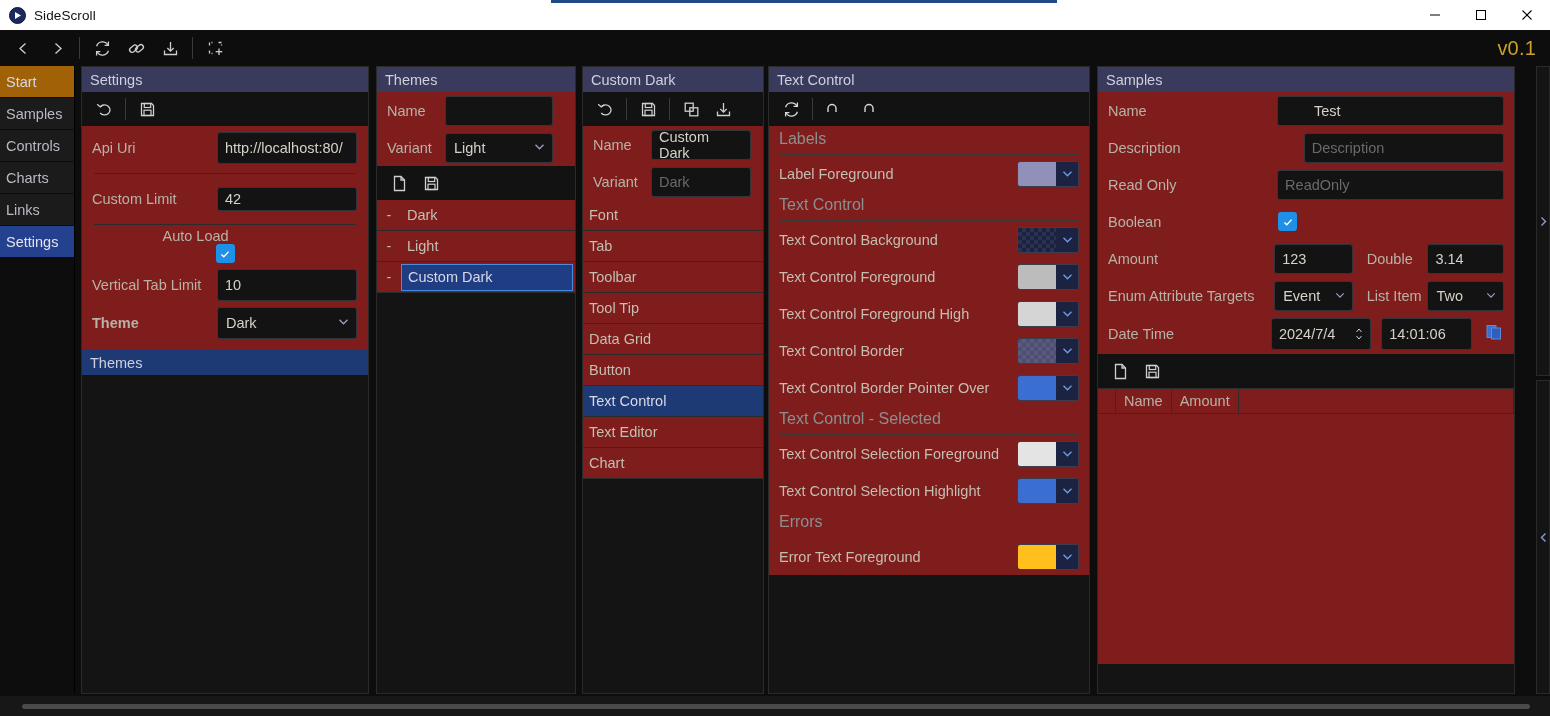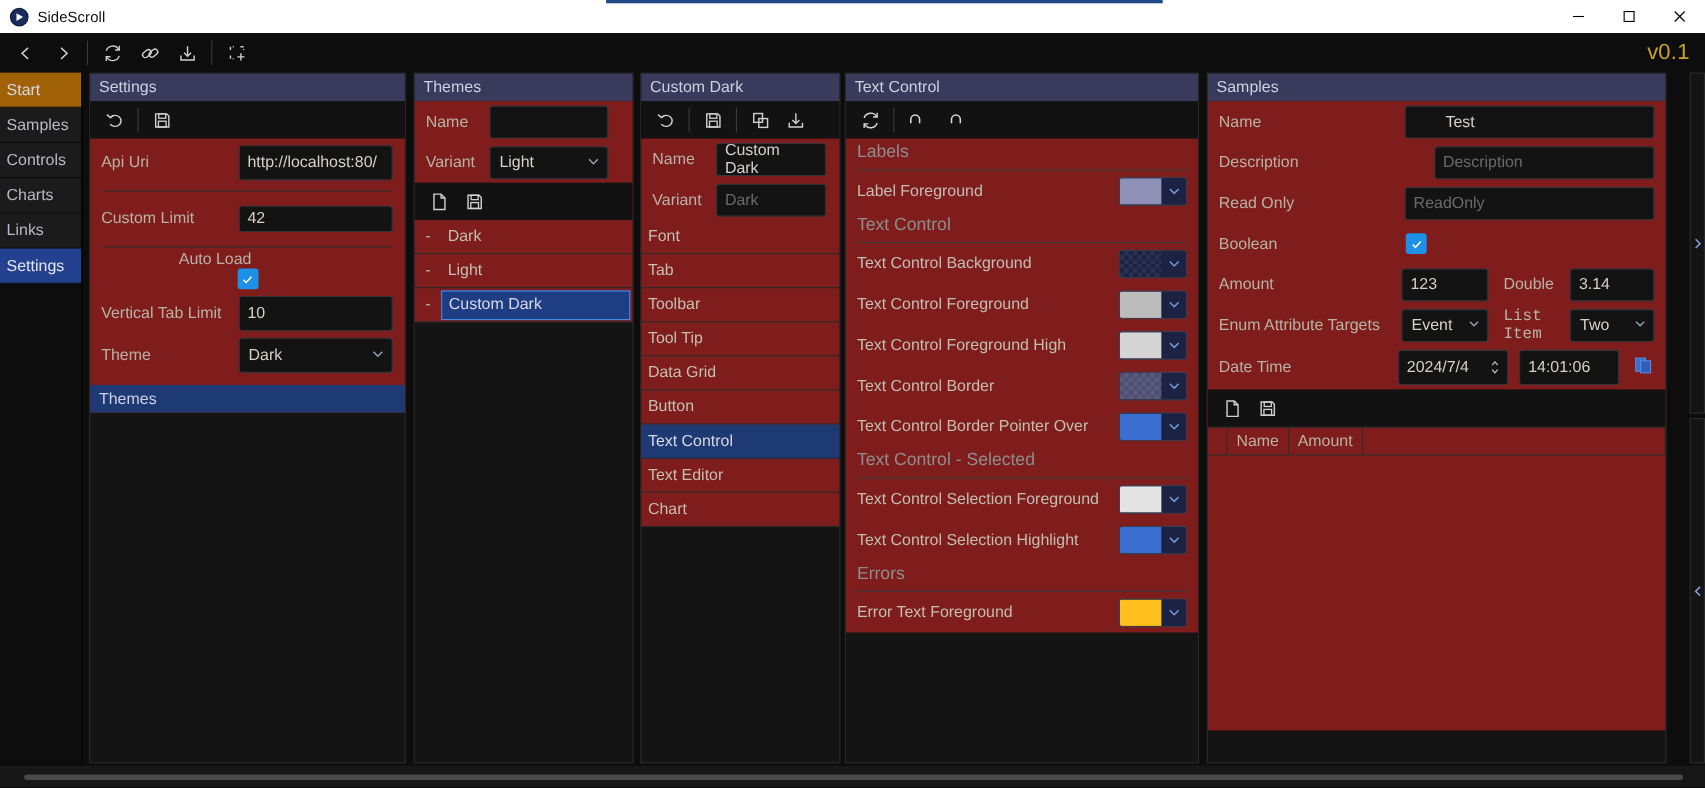--- a/index.html
+++ b/index.html
@@ -296,21 +296,21 @@
           <svg width="12" height="12" viewBox="0 0 12 12">
               <polyline points="2.4,6.4 4.8,8.8 9.6,3.6" fill="none" stroke="#fff" stroke-width="1.4"></polyline>
             </svg>
         </span>
       </div>
       <div class="row" style="height:38px;">
         <span class="lbl" style="width:125px;">Vertical Tab Limit</span>
         <span class="fld" style="width:140px; height:32px;">10</span>
       </div>
       <div class="row" style="height:38px;">
-        <span class="lbl" style="width:125px;">Theme</span>
+        <span class="lbl" style="width:125px;font-weight:bold;">Theme</span>
         <span class="sel" style="width:140px; height:32px;">
           <span>Dark</span>
           <span class="caret">
             <svg width="13" height="13" viewBox="0 0 13 13">
                 <polyline points="2.5,4.8 6.5,8.8 10.5,4.8" fill="none" stroke="#9aa2b8" stroke-width="1.3"></polyline>
               </svg>
           </span>
         </span>
       </div>
       <div class="panel-head blue" style="margin-top:8px;">
@@ -628,21 +628,21 @@
       <div class="row" style="height:37px;">
         <span class="lbl" style="width:170px;">Enum Attribute Targets</span>
         <span class="sel" style="width:80px; height:30px;">
           <span>Event</span>
           <span class="caret">
             <svg width="12" height="12" viewBox="0 0 13 13">
                 <polyline points="2.5,4.8 6.5,8.8 10.5,4.8" fill="none" stroke="#9aa2b8" stroke-width="1.3"></polyline>
               </svg>
           </span>
         </span>
-        <span class="lbl" style="margin-left:14px; width:62px;font-family:Liberation Mono, monospace;">List Item</span>
+        <span class="lbl" style="margin-left:14px; width:62px;">List Item</span>
         <span class="sel" style="width:78px; height:30px;">
           <span>Two</span>
           <span class="caret">
             <svg width="12" height="12" viewBox="0 0 13 13">
                 <polyline points="2.5,4.8 6.5,8.8 10.5,4.8" fill="none" stroke="#9aa2b8" stroke-width="1.3"></polyline>
               </svg>
           </span>
         </span>
       </div>
       <div class="row" style="height:40px;">

